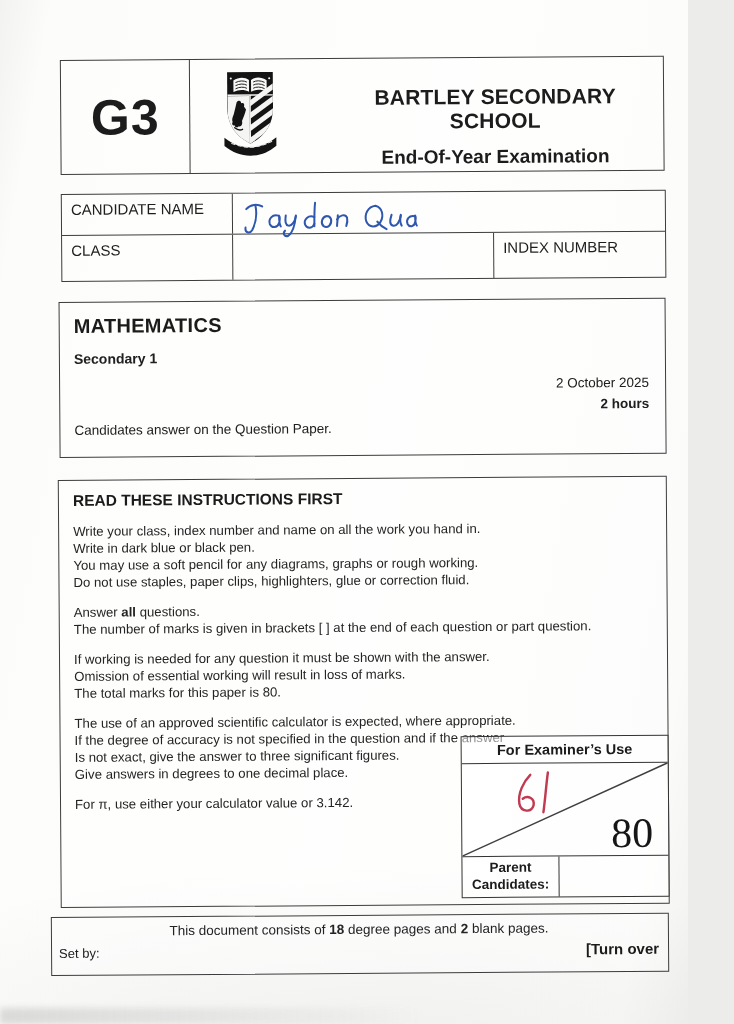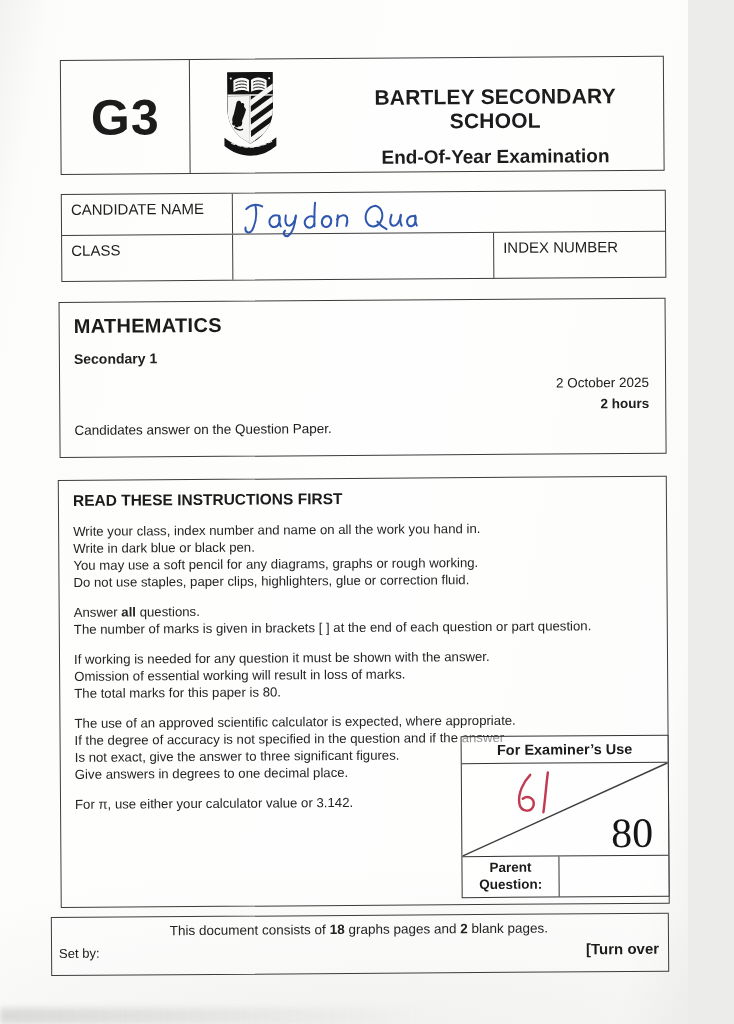--- a/index.html
+++ b/index.html
@@ -248,29 +248,29 @@
             <g class="ink" stroke="#c03a52" stroke-width="2.6">
               <path d="M34,5 C26,12 19,24 20,35 C21,44 32,46 35,38 C37,31 30,26 24,30"></path>
               <path d="M53,4 C50,18 48,32 45,46"></path>
             </g>
           </svg>
           <span class="score-total">80</span>
         </div>
         <div class="exam-parent">
           <div class="parent-cell">
             <div>Parent</div>
-            <div>Question:</div>
+            <div>Candidates:</div>
           </div>
           <div class="parent-sign-space"></div>
         </div>
       </div>
     </section>
 
     <section class="box footer-box">
-      <div class="foot-line1"><span>This document consists of </span><b>18</b><span> graphs pages and </span><b>2</b><span> blank pages.</span></div>
+      <div class="foot-line1"><span>This document consists of </span><b>18</b><span> degree pages and </span><b>2</b><span> blank pages.</span></div>
       <div class="foot-line2">
         <span class="set-by">Set by:</span>
         <span class="turn-over">[Turn over</span>
       </div>
     </section>
 
   </div>
 </div>
 
 </body></html>

